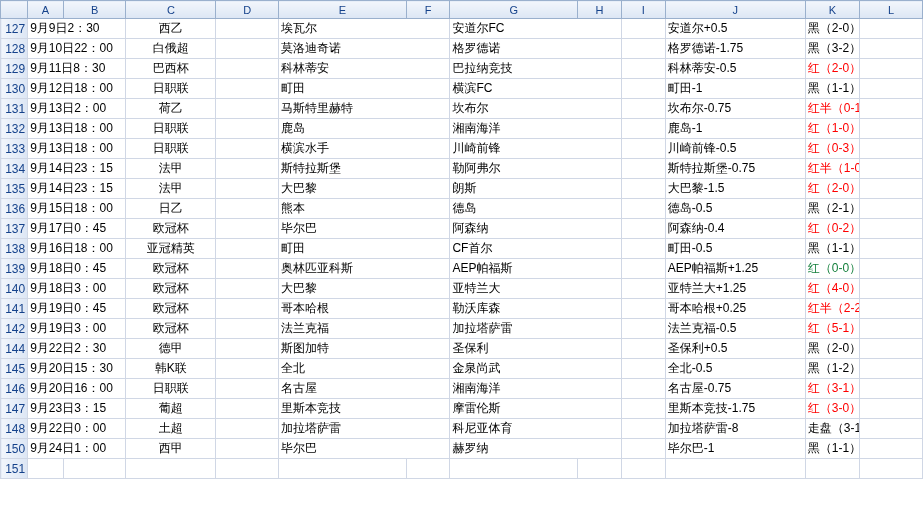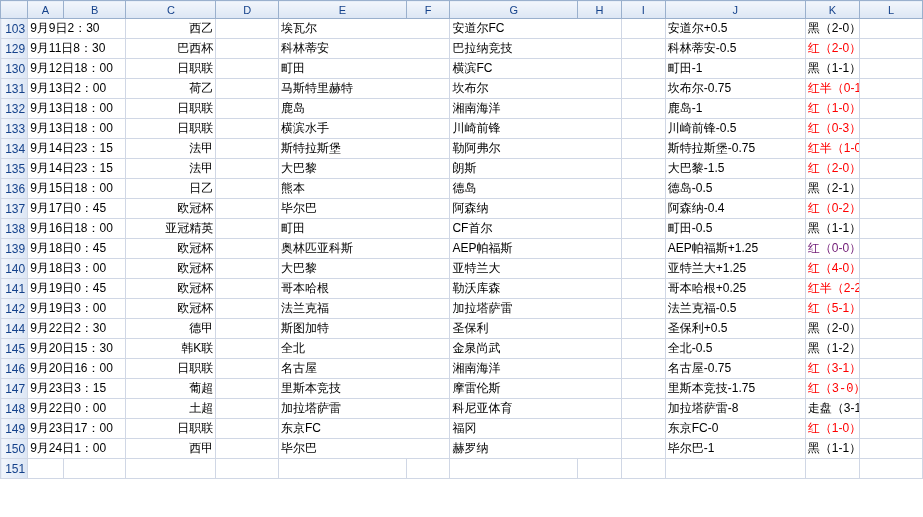--- a/index.html
+++ b/index.html
@@ -39,21 +39,21 @@
   td.rowhead{
     background:linear-gradient(to right,#f2f6fc 0%,#dce6f4 100%);
     border:1px solid #9ab0cd;
     text-align:right;
     color:#15428b;
     font-size:11px;
     padding-right:3px;
     width:26px;
   }
   .c-date{text-align:left;}
-  .c-league{text-align:right;}
+  .c-league{text-align:center;}
   .c-home{text-align:left;}
   .c-away{text-align:left;}
   .c-hand{text-align:left;}
   .c-res{text-align:center;}
   .empty-row td{height:19px;}
 </style>
 </head>
 <body>
 
 <table class="sheet">
@@ -84,29 +84,41 @@
       <th>G</th>
       <th>H</th>
       <th>I</th>
       <th>J</th>
       <th>K</th>
       <th>L</th>
     </tr>
   </thead>
   <tbody id="grid-body">
       <tr>
-        <td class="rowhead">103</td>
+        <td class="rowhead">127</td>
         <td class="c-date" colspan="2">9月9日2：30</td>
         <td class="c-league" colspan="1">西乙</td>
         <td class="" colspan="1"></td>
         <td class="c-home" colspan="2">埃瓦尔</td>
         <td class="c-away" colspan="2">安道尔FC</td>
         <td class="" colspan="1"></td>
         <td class="c-hand" colspan="1">安道尔+0.5</td>
         <td class="c-res" colspan="1" style="color: rgb(0, 0, 0);">黑（2-0）</td>
+        <td class="" colspan="1"></td>
+      </tr>
+      <tr>
+        <td class="rowhead">128</td>
+        <td class="c-date" colspan="2">9月10日22：00</td>
+        <td class="c-league" colspan="1">白俄超</td>
+        <td class="" colspan="1"></td>
+        <td class="c-home" colspan="2">莫洛迪奇诺</td>
+        <td class="c-away" colspan="2">格罗德诺</td>
+        <td class="" colspan="1"></td>
+        <td class="c-hand" colspan="1">格罗德诺-1.75</td>
+        <td class="c-res" colspan="1" style="color: rgb(0, 0, 0);">黑（3-2）</td>
         <td class="" colspan="1"></td>
       </tr>
       <tr>
         <td class="rowhead">129</td>
         <td class="c-date" colspan="2">9月11日8：30</td>
         <td class="c-league" colspan="1">巴西杯</td>
         <td class="" colspan="1"></td>
         <td class="c-home" colspan="2">科林蒂安</td>
         <td class="c-away" colspan="2">巴拉纳竞技</td>
         <td class="" colspan="1"></td>
@@ -224,21 +236,21 @@
       </tr>
       <tr>
         <td class="rowhead">139</td>
         <td class="c-date" colspan="2">9月18日0：45</td>
         <td class="c-league" colspan="1">欧冠杯</td>
         <td class="" colspan="1"></td>
         <td class="c-home" colspan="2">奥林匹亚科斯</td>
         <td class="c-away" colspan="2">AEP帕福斯</td>
         <td class="" colspan="1"></td>
         <td class="c-hand" colspan="1">AEP帕福斯+1.25</td>
-        <td class="c-res" colspan="1" style="color: #701a75;">红（0-0）</td>
+        <td class="c-res" colspan="1" style="color: #15803d;">红（0-0）</td>
         <td class="" colspan="1"></td>
       </tr>
       <tr>
         <td class="rowhead">140</td>
         <td class="c-date" colspan="2">9月18日3：00</td>
         <td class="c-league" colspan="1">欧冠杯</td>
         <td class="" colspan="1"></td>
         <td class="c-home" colspan="2">大巴黎</td>
         <td class="c-away" colspan="2">亚特兰大</td>
         <td class="" colspan="1"></td>
@@ -308,45 +320,33 @@
       </tr>
       <tr>
         <td class="rowhead">147</td>
         <td class="c-date" colspan="2">9月23日3：15</td>
         <td class="c-league" colspan="1">葡超</td>
         <td class="" colspan="1"></td>
         <td class="c-home" colspan="2">里斯本竞技</td>
         <td class="c-away" colspan="2">摩雷伦斯</td>
         <td class="" colspan="1"></td>
         <td class="c-hand" colspan="1">里斯本竞技-1.75</td>
-        <td class="c-res" colspan="1" style="color: rgb(255, 0, 0); font-family: Liberation Mono, monospace;">红（3-0）</td>
+        <td class="c-res" colspan="1" style="color: rgb(255, 0, 0);">红（3-0）</td>
         <td class="" colspan="1"></td>
       </tr>
       <tr>
         <td class="rowhead">148</td>
         <td class="c-date" colspan="2">9月22日0：00</td>
         <td class="c-league" colspan="1">土超</td>
         <td class="" colspan="1"></td>
         <td class="c-home" colspan="2">加拉塔萨雷</td>
         <td class="c-away" colspan="2">科尼亚体育</td>
         <td class="" colspan="1"></td>
         <td class="c-hand" colspan="1">加拉塔萨雷-8</td>
         <td class="c-res" colspan="1" style="color: rgb(0, 0, 0);">走盘（3-1）</td>
-        <td class="" colspan="1"></td>
-      </tr>
-      <tr>
-        <td class="rowhead">149</td>
-        <td class="c-date" colspan="2">9月23日17：00</td>
-        <td class="c-league" colspan="1">日职联</td>
-        <td class="" colspan="1"></td>
-        <td class="c-home" colspan="2">东京FC</td>
-        <td class="c-away" colspan="2">福冈</td>
-        <td class="" colspan="1"></td>
-        <td class="c-hand" colspan="1">东京FC-0</td>
-        <td class="c-res" colspan="1" style="color: rgb(255, 0, 0);">红（1-0）</td>
         <td class="" colspan="1"></td>
       </tr>
       <tr>
         <td class="rowhead">150</td>
         <td class="c-date" colspan="2">9月24日1：00</td>
         <td class="c-league" colspan="1">西甲</td>
         <td class="" colspan="1"></td>
         <td class="c-home" colspan="2">毕尔巴</td>
         <td class="c-away" colspan="2">赫罗纳</td>
         <td class="" colspan="1"></td>

